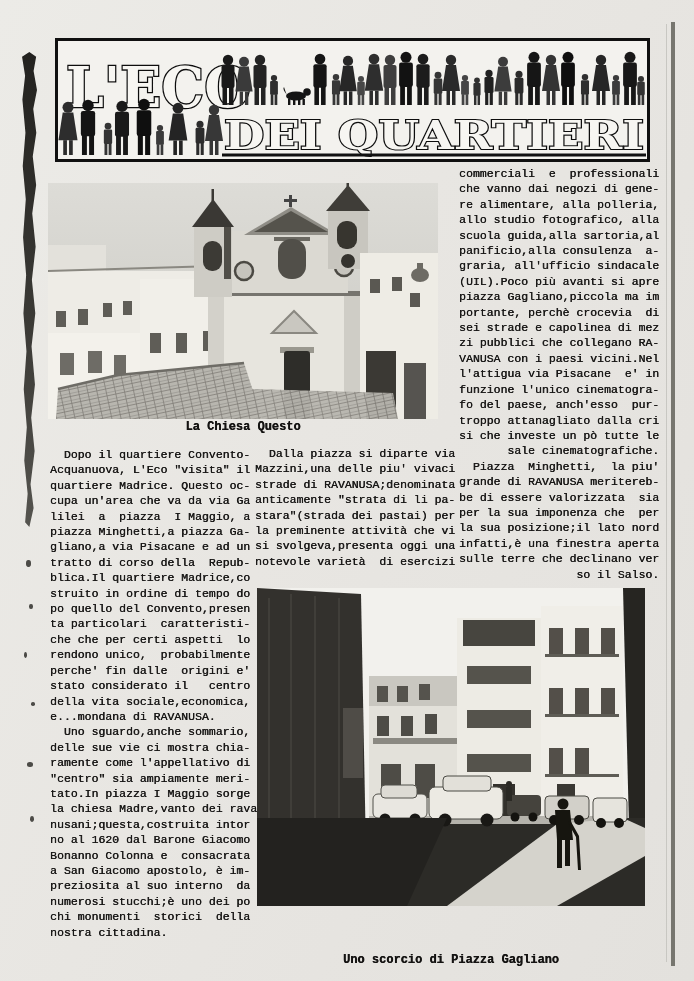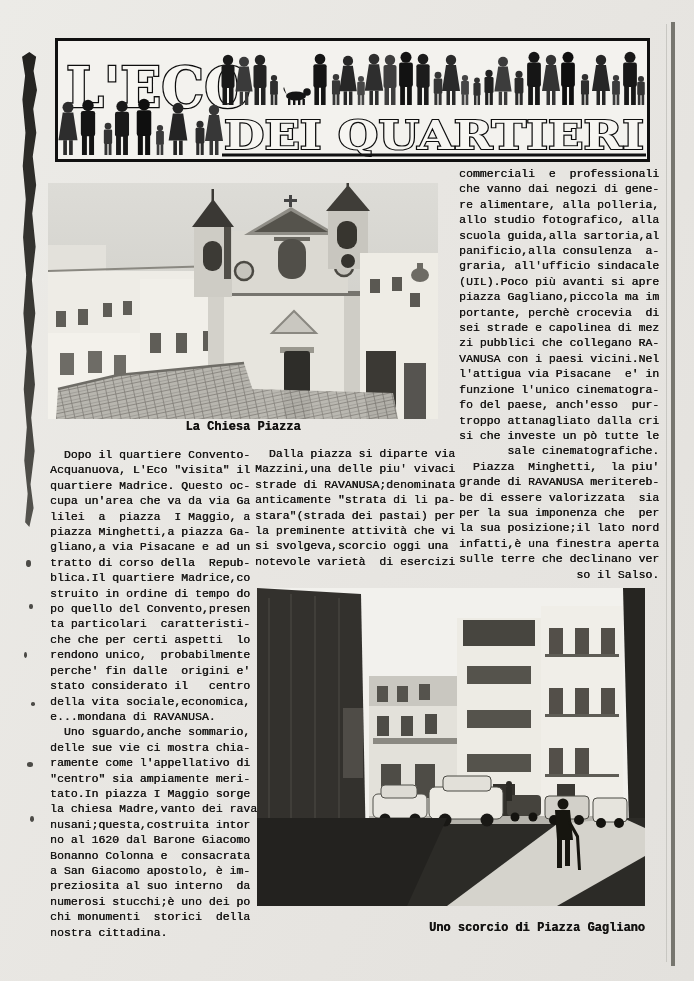--- a/index.html
+++ b/index.html
@@ -201,21 +201,21 @@
         <rect x="356" y="180" width="22" height="56" fill="#565450"></rect>
       </g>
 
       <g>
         <polygon points="8,236 10,206 70,192 196,180 214,236" fill="url(#tiles)"></polygon>
         <polygon points="214,236 202,206 345,210 350,236" fill="url(#tiles)" opacity="0.95"></polygon>
         <path d="M10,206 70,192 196,180" stroke="#6e6c66" stroke-width="2.5" fill="none"></path>
       </g>
     </svg>
   </div>
-  <div class="caption" style="left:48px;top:420px;width:390px;">La Chiesa Piazza</div>
+  <div class="caption" style="left:48px;top:420px;width:390px;">La Chiesa Questo</div>
 
   <div class="col" style="left:50px;top:447px;font-family:Liberation Mono, monospace;">  Dopo il quartiere Convento-
 Acquanuova, L'Eco "visita" il
 quartiere Madrice. Questo oc-
 cupa un'area che va da via Ga
 lilei  a  piazza  I Maggio, a
 piazza Minghetti,a piazza Ga-
 gliano,a via Pisacane e ad un
 tratto di corso della  Repub-
 blica.Il quartiere Madrice,co
@@ -241,21 +241,21 @@
 preziosita al suo interno  da
 numerosi stucchi;è uno dei po
 chi monumenti  storici  della
 nostra cittadina.</div>
   <div class="col" style="left:255px;top:446px;">  Dalla piazza si diparte via
 Mazzini,una delle piu' vivaci
 strade di RAVANUSA;denominata
 anticamente "strata di li pa-
 stara"(strada dei pastai) per
 la preminente attività che vi
-si svolgeva,scorcio oggi una
+si svolgeva,presenta oggi una
 notevole varietà  di esercizi</div>
   <div class="col" style="left:459px;top:166px;text-align:right;">commerciali  e  professionali
 che vanno dai negozi di gene-
 re alimentare, alla polleria,
 allo studio fotografico, alla
 scuola guida,alla sartoria,al
 panificio,alla consulenza  a-
 graria, all'ufficio sindacale
 (UIL).Poco più avanti si apre
 piazza Gagliano,piccola ma im
@@ -377,15 +377,15 @@
       <g fill="#16150f">
         <circle cx="306" cy="216" r="5.5"></circle>
         <path d="M298,222 L313,222 L316,252 L300,252 Z"></path>
         <rect x="300" y="252" width="5" height="28"></rect>
         <rect x="308" y="252" width="5" height="26"></rect>
         <path d="M313,232 l9,16 2,34 h-3 l-2,-33 -8,-14 z"></path>
       </g>
       <polygon points="0,230 190,230 150,318 0,318" fill="#23221f"></polygon>
     </svg>
   </div>
-  <div class="caption" style="left:257px;top:921px;width:388px;text-align:right;">Uno scorcio di Piazza Gagliano</div>
+  <div class="caption" style="left:257px;top:953px;width:388px;">Uno scorcio di Piazza Gagliano</div>
 
 </div>
 
 </body></html>

